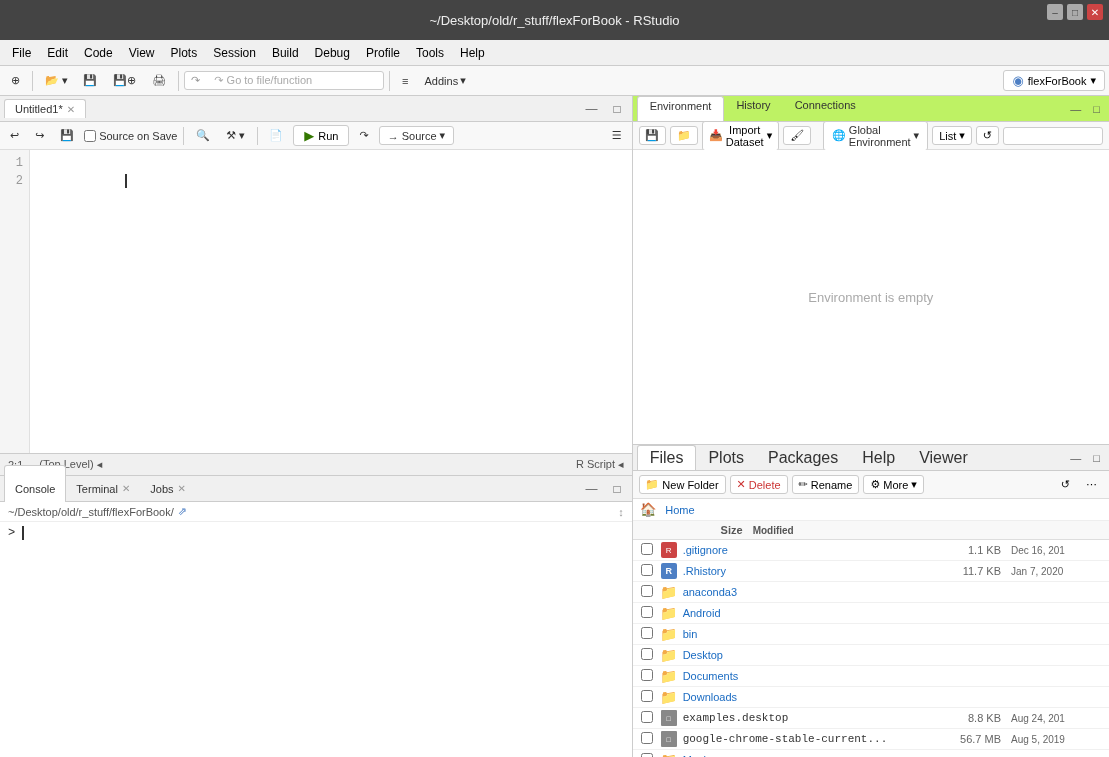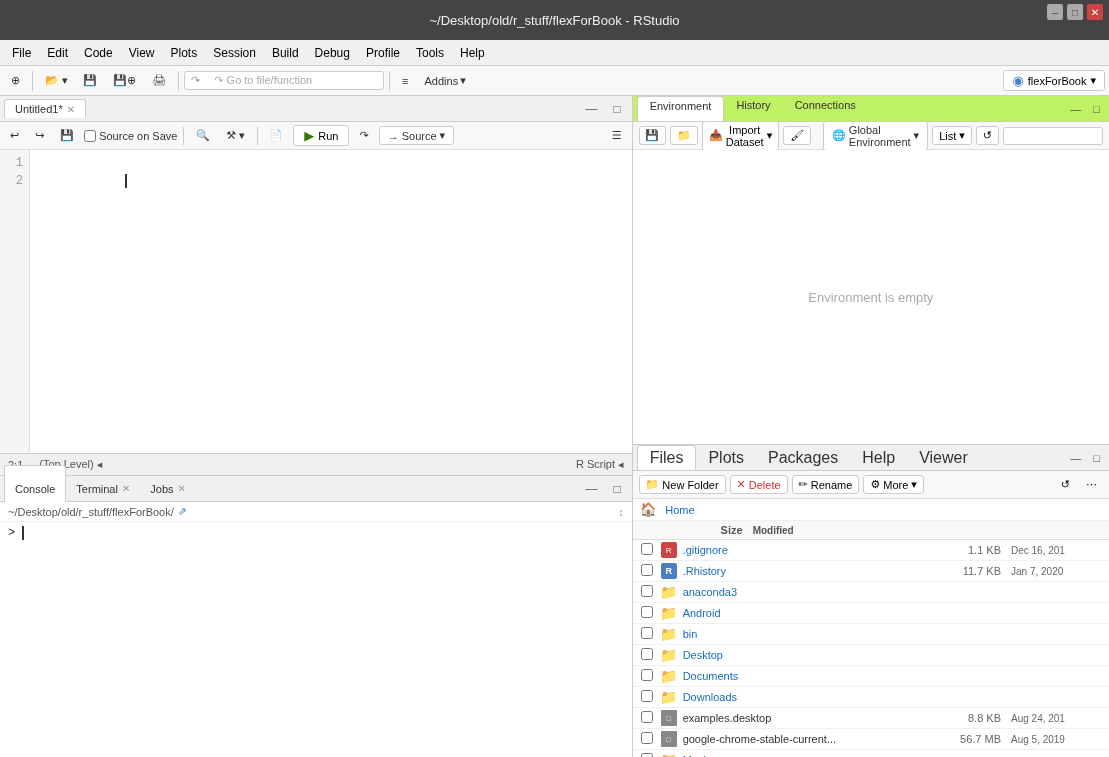--- a/index.html
+++ b/index.html
@@ -409,21 +409,21 @@
       display: flex;
       align-items: center;
       border-bottom: 1px solid #f0f0f0;
       padding: 2px 8px;
       font-size: 11px;
       cursor: pointer;
     }
     .file-checkbox { width: 20px; }
     .file-icon { width: 22px; }
     .file-name { flex: 1; color: #1a6bc2; }
-    .file-name.plain { color: #333; }
+    .file-name.plain { color: #333; font-family: Liberation Mono, monospace; }
     .file-size { width: 70px; text-align: right; padding-right: 10px; color: #666; }
     .file-date { width: 90px; color: #666; font-size: 10px; }
 
     .folder-icon { color: #e8a020; font-size: 14px; }
     .r-icon { 
       width: 16px; height: 16px; 
       background: #4d7fc4; 
       border-radius: 2px; 
       color: white; 
       font-size: 9px; 

